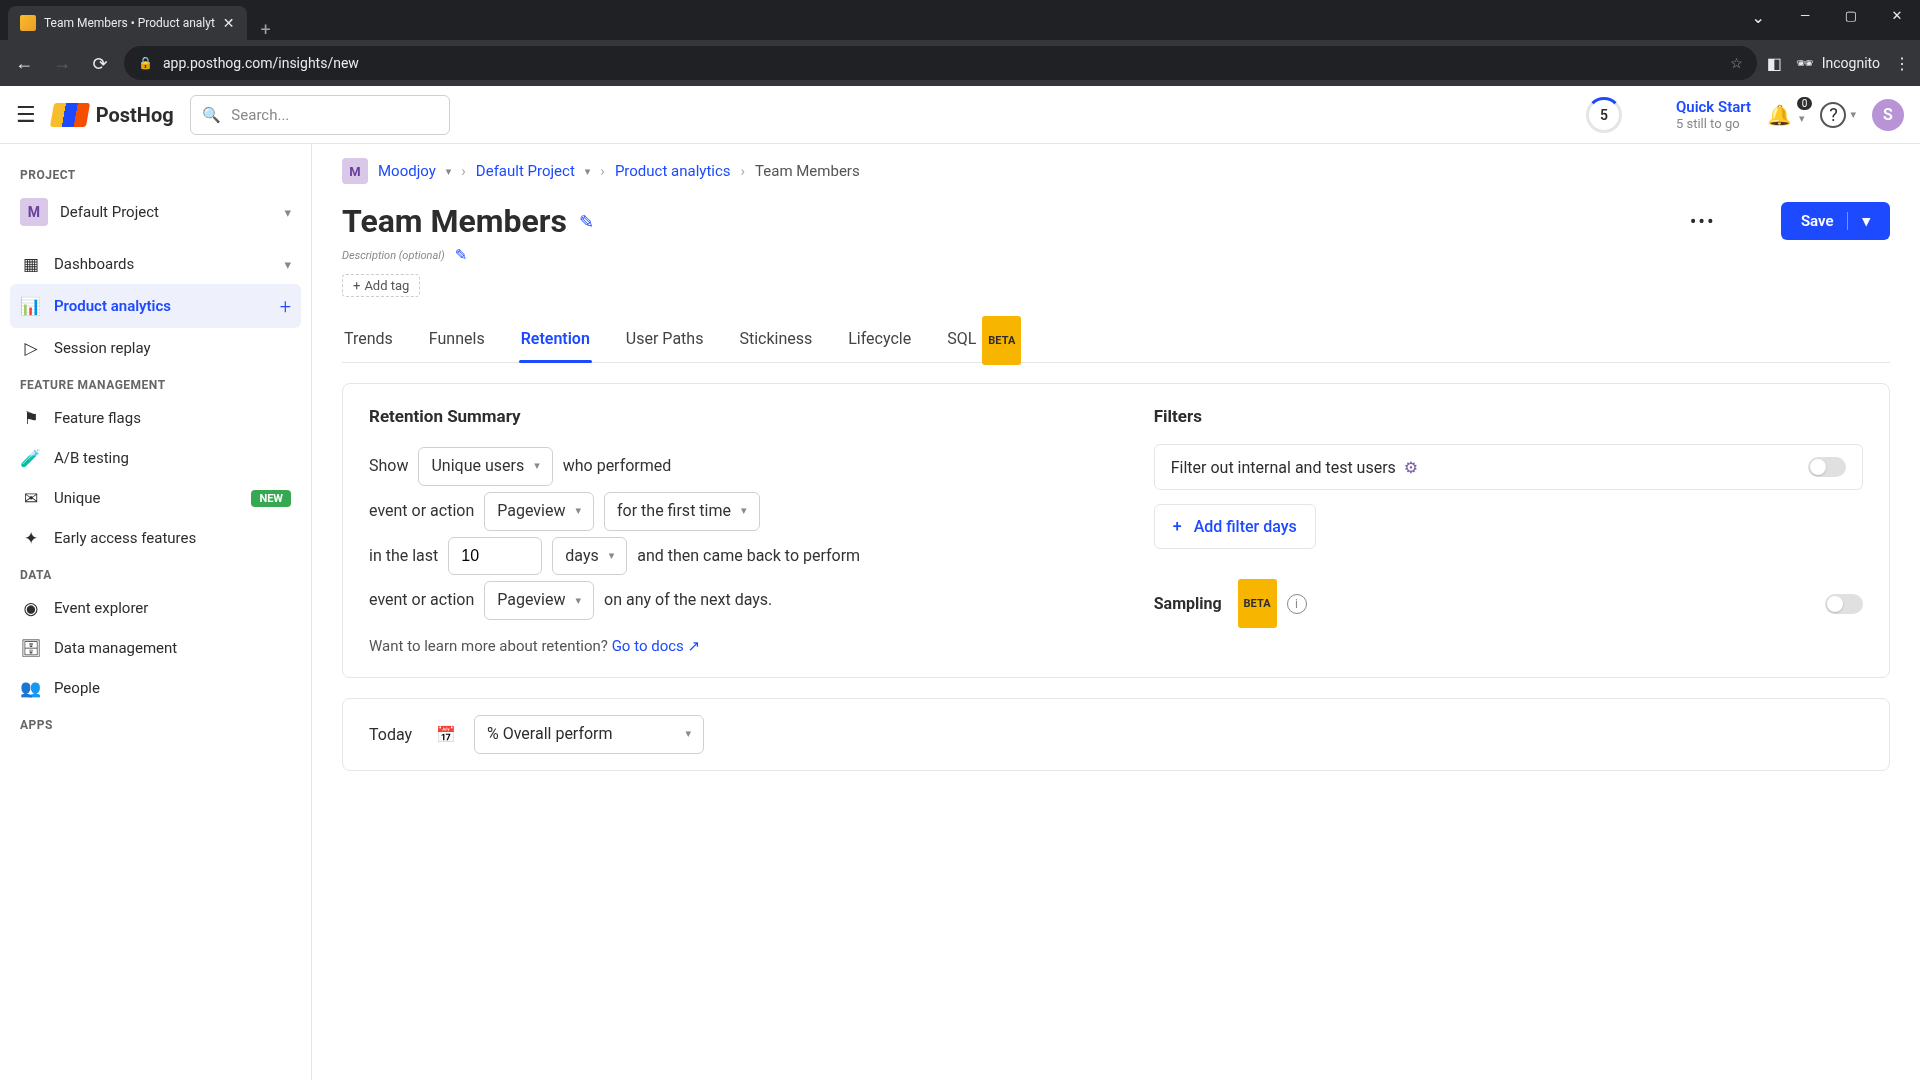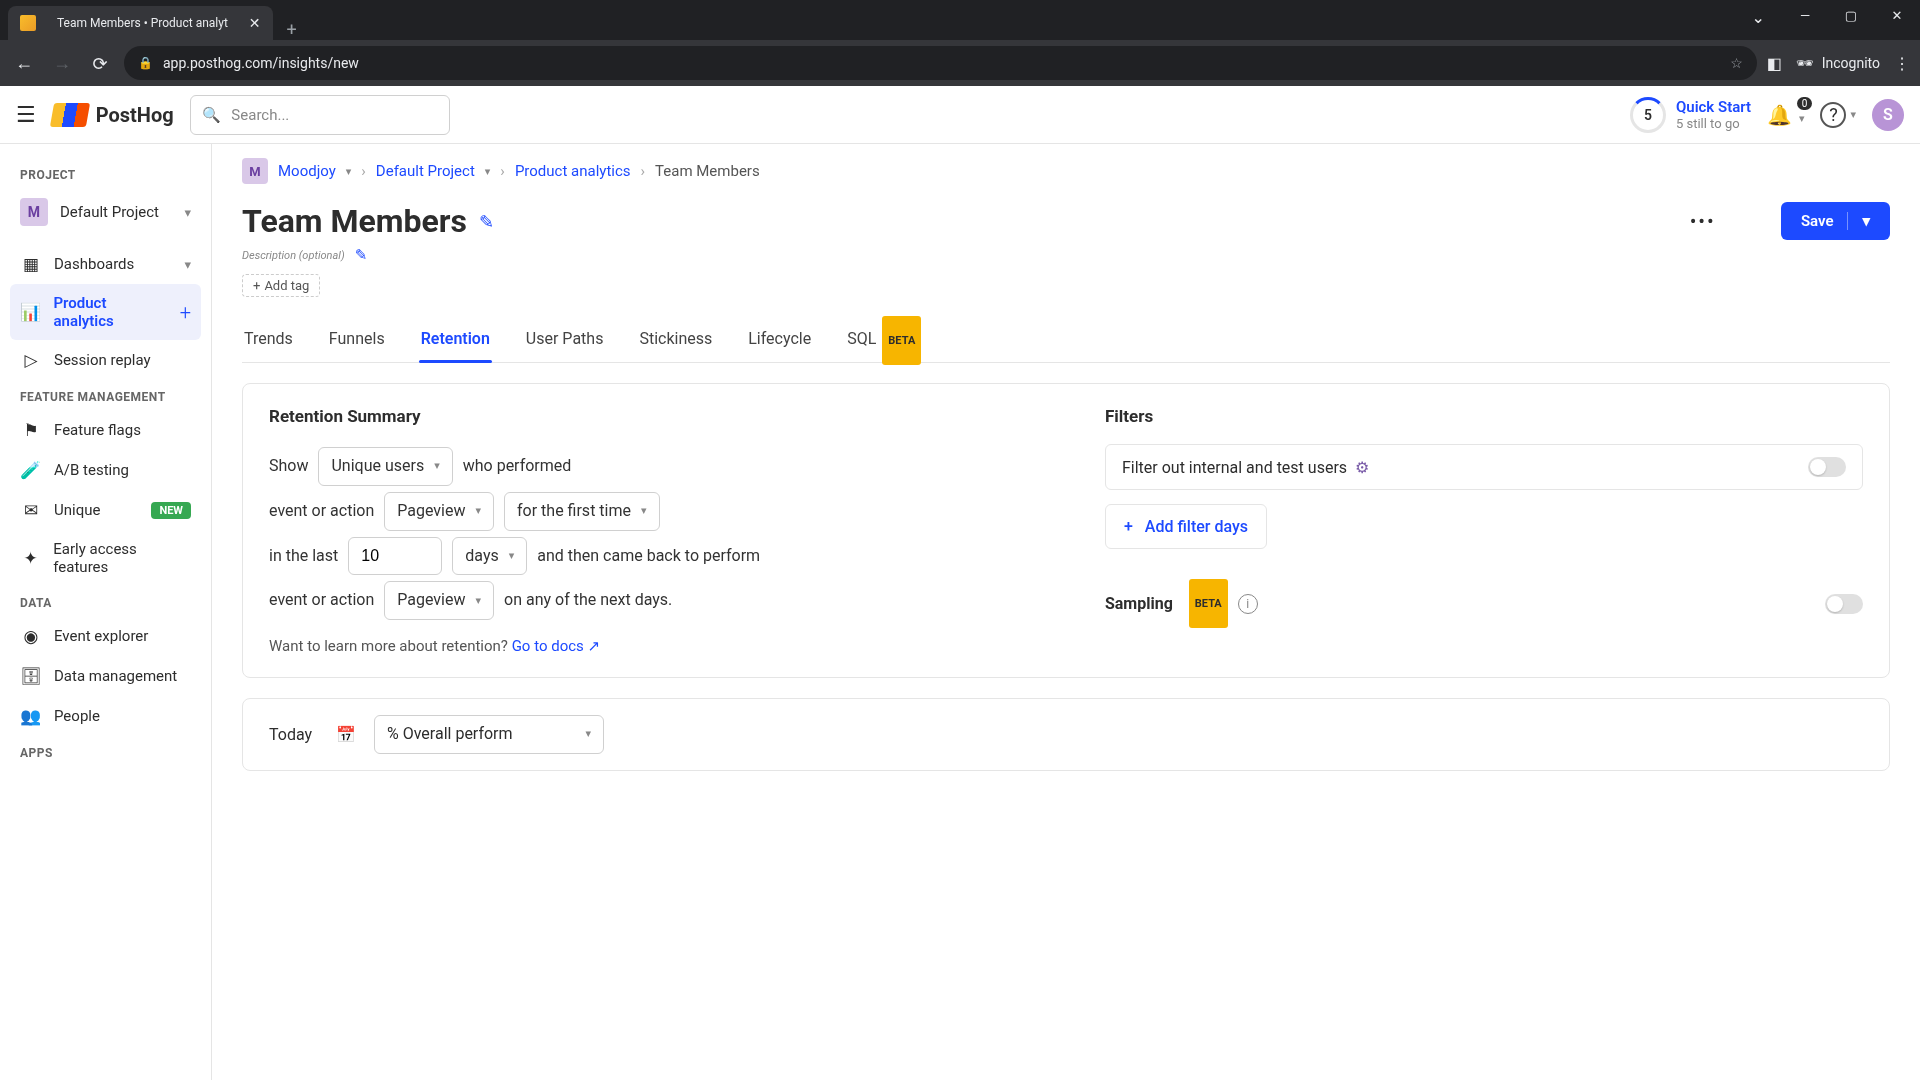--- a/index.html
+++ b/index.html
@@ -1,21 +1,21 @@
 <!DOCTYPE html>
 <html><head>
 <meta charset="utf-8">
 <style>
 * { box-sizing: border-box; margin: 0; padding: 0; }
 body { font-family: -apple-system, BlinkMacSystemFont, "Segoe UI", Roboto, sans-serif; background: #fff; color: #2d2d2d; overflow: hidden; }
 
 
 .browser-chrome { background: #202124; height: 86px; }
 .tab-bar { height: 40px; display: flex; align-items: flex-end; padding-left: 8px; }
-.tab { background: #35363a; height: 34px; display: flex; align-items: center; gap: 21px; padding: 0 12px; border-radius: 8px 8px 0 0; color: #e8eaed; font-size: 12px; min-width: 220px; }
+.tab { background: #35363a; height: 34px; display: flex; align-items: center; gap: 8px; padding: 0 12px; border-radius: 8px 8px 0 0; color: #e8eaed; font-size: 12px; min-width: 220px; }
 .tab .favicon { width: 16px; height: 16px; background: linear-gradient(135deg,#f9bd2b,#eb9c26); border-radius: 2px; }
 .tab .close { margin-left: auto; font-size: 14px; cursor: pointer; }
 .new-tab { color: #9aa0a6; padding: 0 14px; font-size: 18px; cursor: pointer; }
 .toolbar { height: 46px; background: #35363a; display: flex; align-items: center; padding: 0 10px; gap: 10px; }
 .nav-btn { color: #e8eaed; width: 28px; height: 28px; display: flex; align-items: center; justify-content: center; font-size: 18px; cursor: pointer; border-radius: 50%; }
 .nav-btn.disabled { color: #5f6368; }
 .url-bar { flex: 1; background: #202124; border-radius: 20px; height: 34px; display: flex; align-items: center; padding: 0 14px; gap: 10px; color: #e8eaed; font-size: 14px; }
 .lock { font-size: 12px; }
 .url-bar .star { margin-left: auto; color: #9aa0a6; }
 .tb-right { display: flex; align-items: center; gap: 14px; color: #e8eaed; }
@@ -26,31 +26,31 @@
 
 
 .app-header { height: 58px; border-bottom: 1px solid #e5e5e5; display: flex; align-items: center; padding: 0 16px; gap: 16px; }
 .hamburger { font-size: 22px; cursor: pointer; }
 .logo { display: flex; align-items: center; gap: 8px; font-weight: 700; font-size: 20px; }
 .logo-mark { width: 36px; height: 24px; background: linear-gradient(90deg, #f9bd2b 0 33%, #1d4aff 33% 66%, #f54e00 66%); border-radius: 3px; transform: skewX(-10deg); }
 .search-box { width: 260px; height: 40px; border: 1px solid #d0d0d0; border-radius: 6px; display: flex; align-items: center; padding: 0 12px; gap: 10px; color: #888; font-size: 15px; }
 .header-spacer { flex: 1; }
 .quick-start { display: flex; align-items: center; gap: 10px; cursor: pointer; }
 .qs-ring { width: 36px; height: 36px; border-radius: 50%; border: 3px solid #e5e5e5; border-top-color: #1d4aff; display: flex; align-items: center; justify-content: center; font-size: 14px; font-weight: 600; }
-.qs-text { display: flex; flex-direction: column; line-height: 1.2; }
+.qs-text { display: flex; flex-direction: column; line-height: 1.2; margin-left: 44px; }
 .qs-title { color: #1d4aff; font-weight: 600; font-size: 15px; }
 .qs-sub { color: #888; font-size: 13px; }
 .bell { position: relative; font-size: 20px; cursor: pointer; }
 .bell .badge { position: absolute; top: -6px; right: -8px; background: #2d2d2d; color: #fff; border-radius: 9px; font-size: 10px; padding: 1px 5px; }
 .help { font-size: 18px; border: 2px solid #555; border-radius: 50%; width: 26px; height: 26px; display: flex; align-items: center; justify-content: center; cursor: pointer; }
 .avatar { width: 32px; height: 32px; border-radius: 50%; background: #b894d6; color: #fff; display: flex; align-items: center; justify-content: center; font-weight: 600; }
 
 
 .app-body { display: flex; height: calc(1080px - 86px - 58px); }
-.sidebar { width: 212px; border-right: 1px solid #e5e5e5; padding: 14px 10px; overflow-y: auto; position: relative; }
+.sidebar { width: 312px; border-right: 1px solid #e5e5e5; padding: 14px 10px; overflow-y: auto; position: relative; }
 .sidebar::-webkit-scrollbar { width: 12px; }
 .sidebar::-webkit-scrollbar-thumb { background: #c0c0c0; border-radius: 6px; }
 .side-label { font-size: 12px; font-weight: 700; letter-spacing: 0.5px; color: #666; padding: 10px 10px 6px; }
 .side-item { display: flex; align-items: center; gap: 12px; padding: 10px 10px; border-radius: 6px; cursor: pointer; font-size: 15px; color: #2d2d2d; }
 .side-item.active { background: #eef0fc; color: #1d4aff; font-weight: 600; }
 .side-item .icon { width: 22px; text-align: center; font-size: 17px; }
 .side-item .trail { margin-left: auto; color: #888; font-size: 13px; }
 .side-item .plus { margin-left: auto; color: #1d4aff; font-size: 20px; font-weight: 300; }
 .proj-badge { width: 28px; height: 28px; background: #d9c8e8; color: #6b3fa0; border-radius: 4px; display: flex; align-items: center; justify-content: center; font-weight: 700; font-size: 14px; }
 .pill-new { background: #36a852; color: #fff; font-size: 11px; font-weight: 700; padding: 2px 8px; border-radius: 4px; margin-left: auto; }

